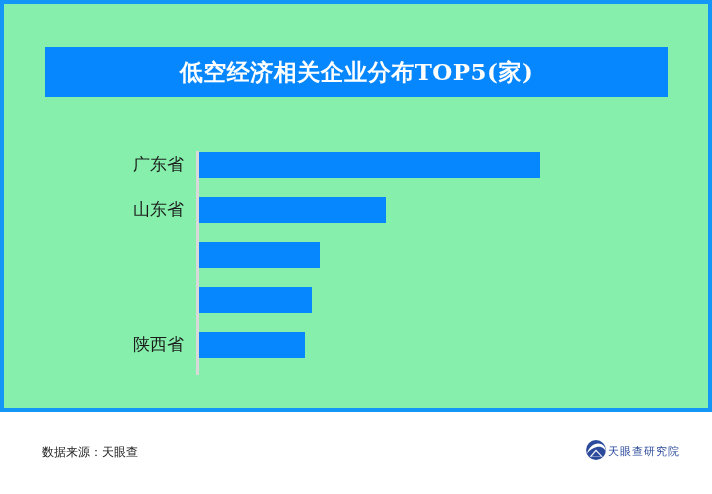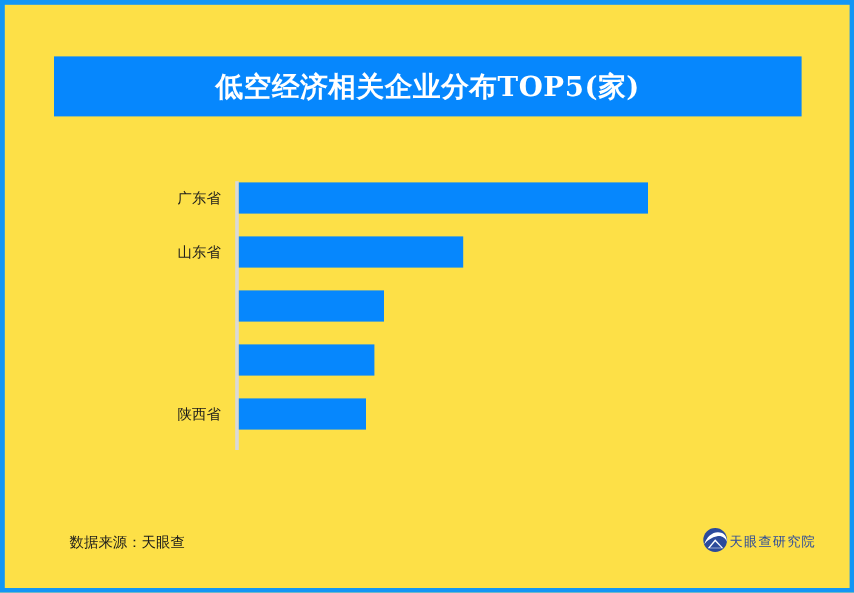--- a/index.html
+++ b/index.html
@@ -9,24 +9,24 @@
   body {
     width: 712px;
     height: 494px;
     background: #ffffff;
     font-family: "DejaVu Sans", "Liberation Sans", sans-serif;
     overflow: hidden;
   }
   #page {
     position: relative;
     width: 712px;
-    height: 494px;
+    height: 412px;
     box-sizing: border-box;
     border: 4px solid #1396f5;
-    background: #fde047;
+    background: #86efac;
   }
   
   #title-banner {
     position: absolute;
     left: 41px;
     top: 43px;
     width: 623px;
     height: 50px;
     background: #0687fd;
     display: flex;
@@ -64,36 +64,36 @@
     height: 26px;
   }
   .bar-label {
     position: absolute;
     left: 100px;
     top: 0;
     width: 80px;
     height: 26px;
     line-height: 26px;
     text-align: right;
-    font-size: 12px;
+    font-size: 17px;
     color: #1b1b1b;
     font-family: Liberation Sans, sans-serif;
     white-space: nowrap;
   }
   .bar-fill {
     position: absolute;
     left: 195px;
     top: 0;
     height: 26px;
     background: #0687fd;
   }
   
   #source-note {
     position: absolute;
-    left: 54px;
+    left: 38px;
     top: 440px;
     font-size: 12px;
     color: #1b1b1b;
     white-space: nowrap;
   }
   #brand-logo {
     position: absolute;
     right: 28px;
     top: 415px;
     width: 96px;

